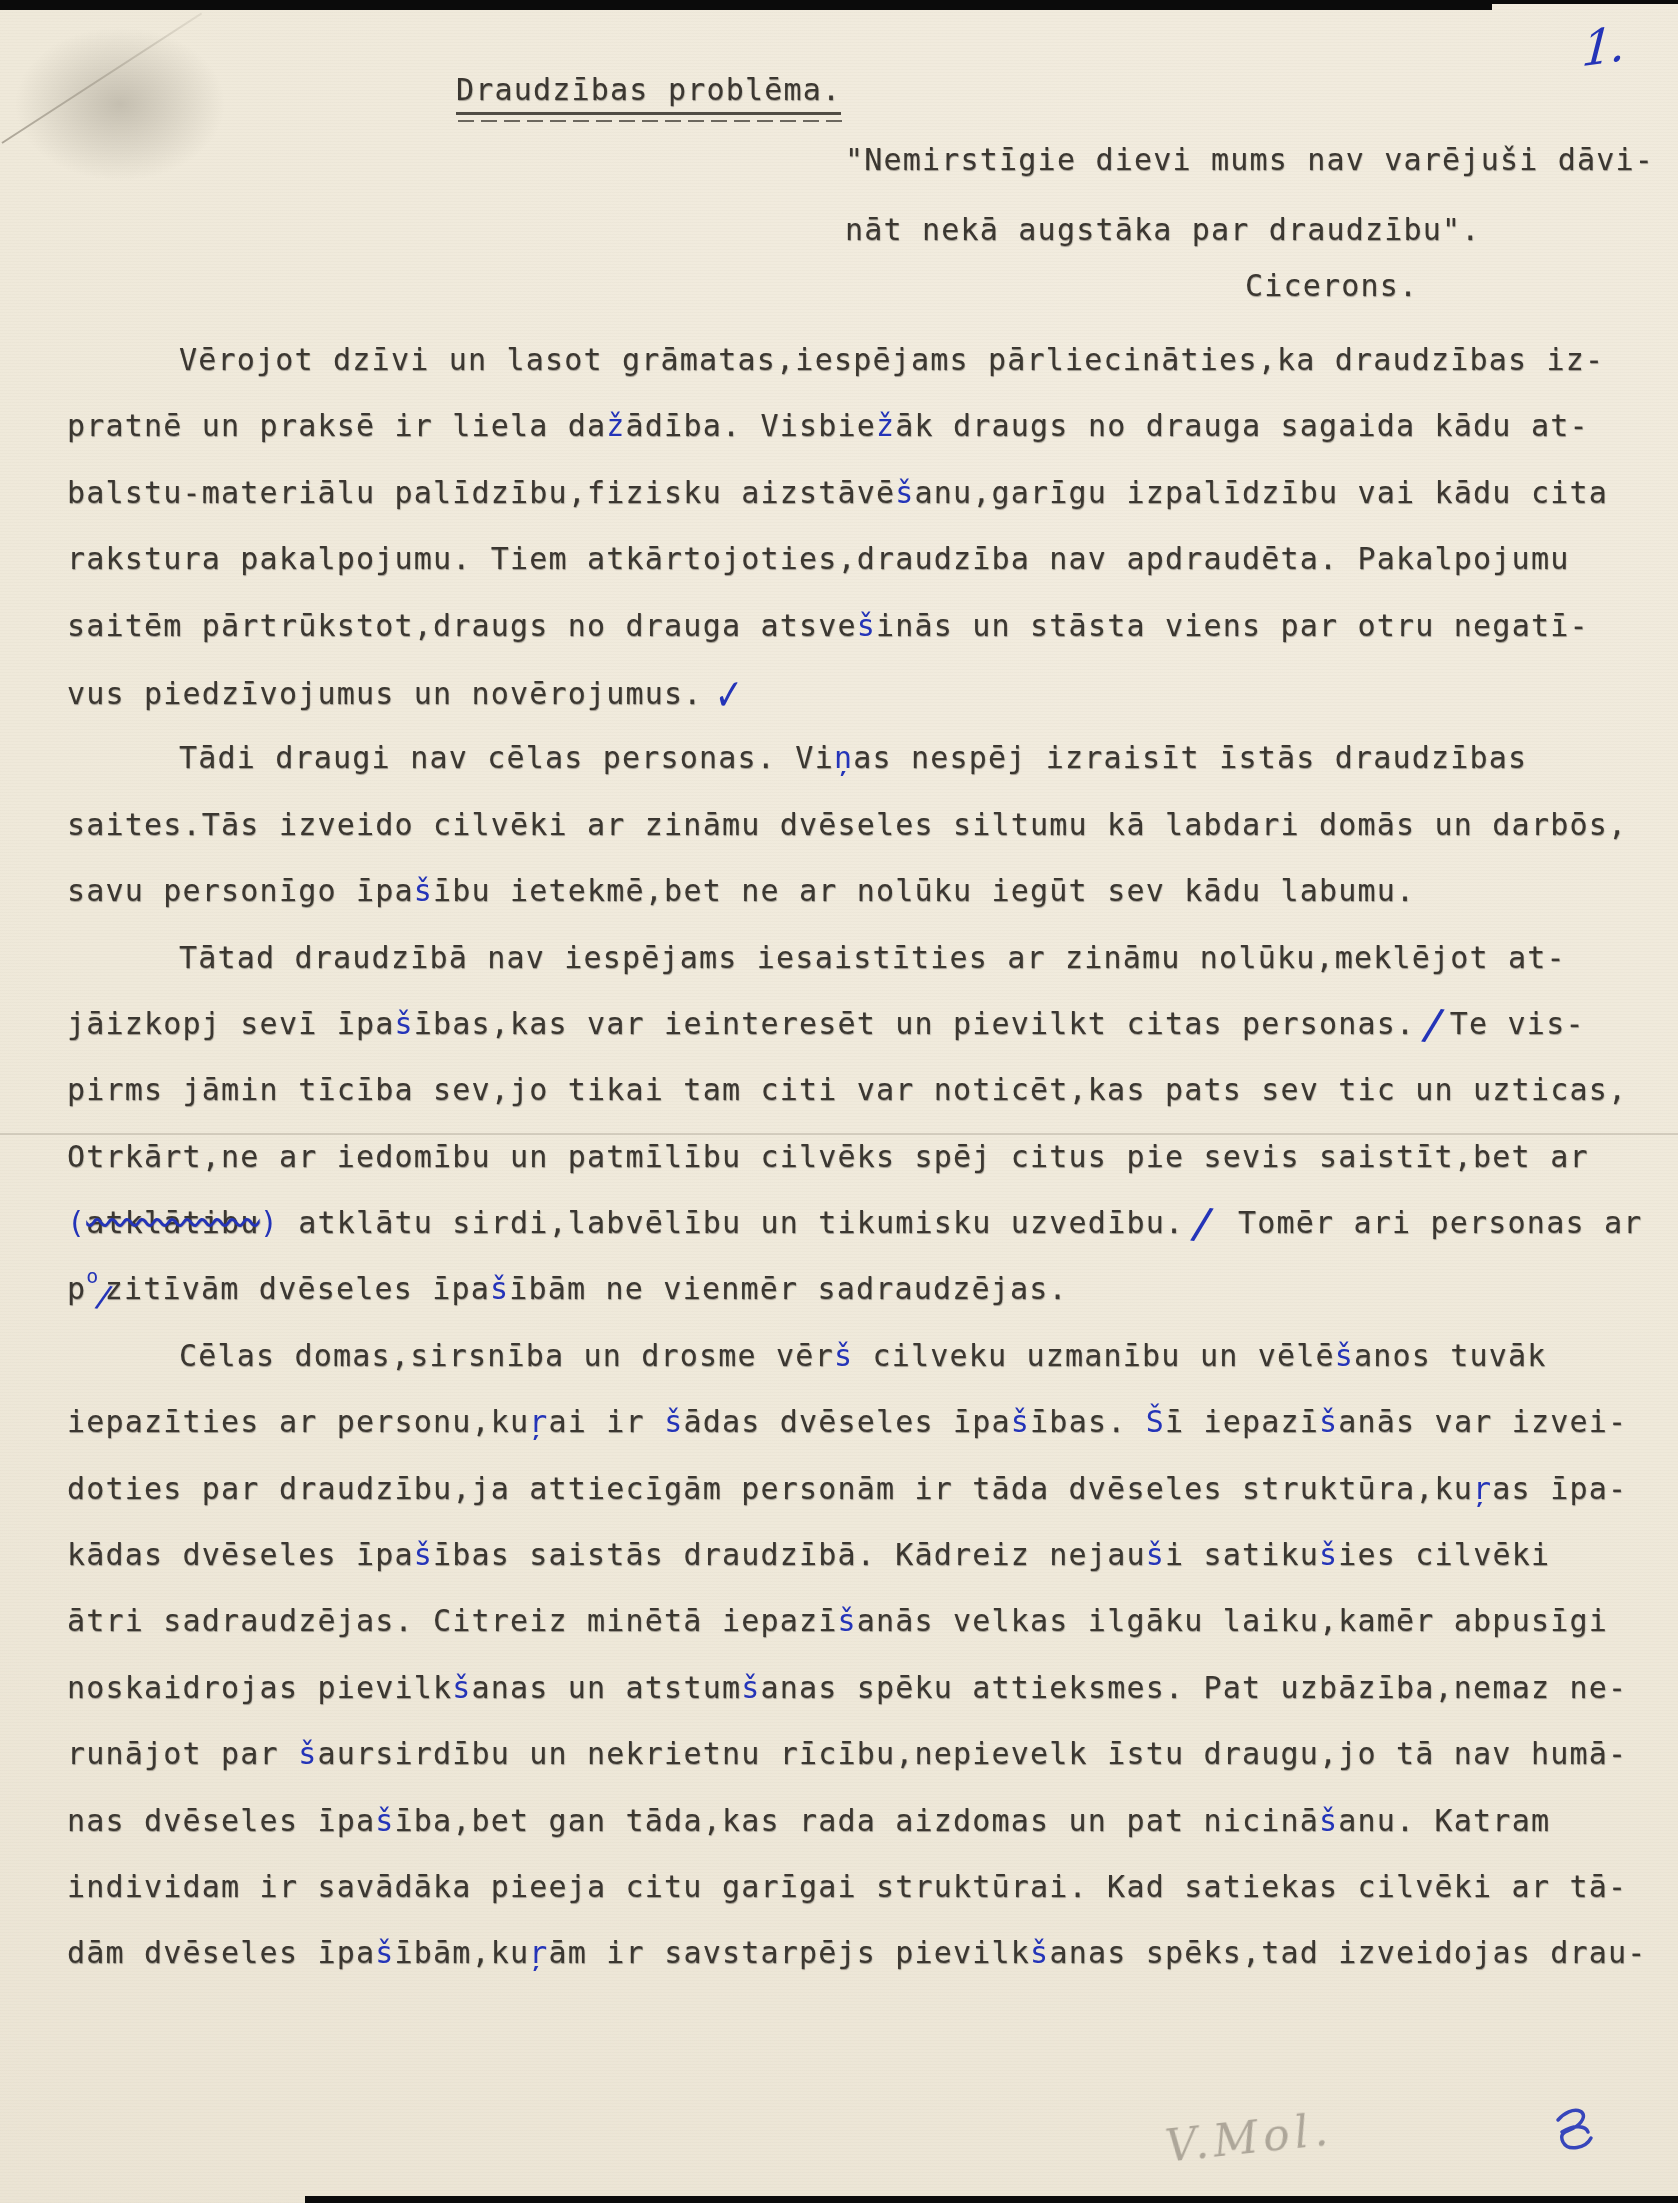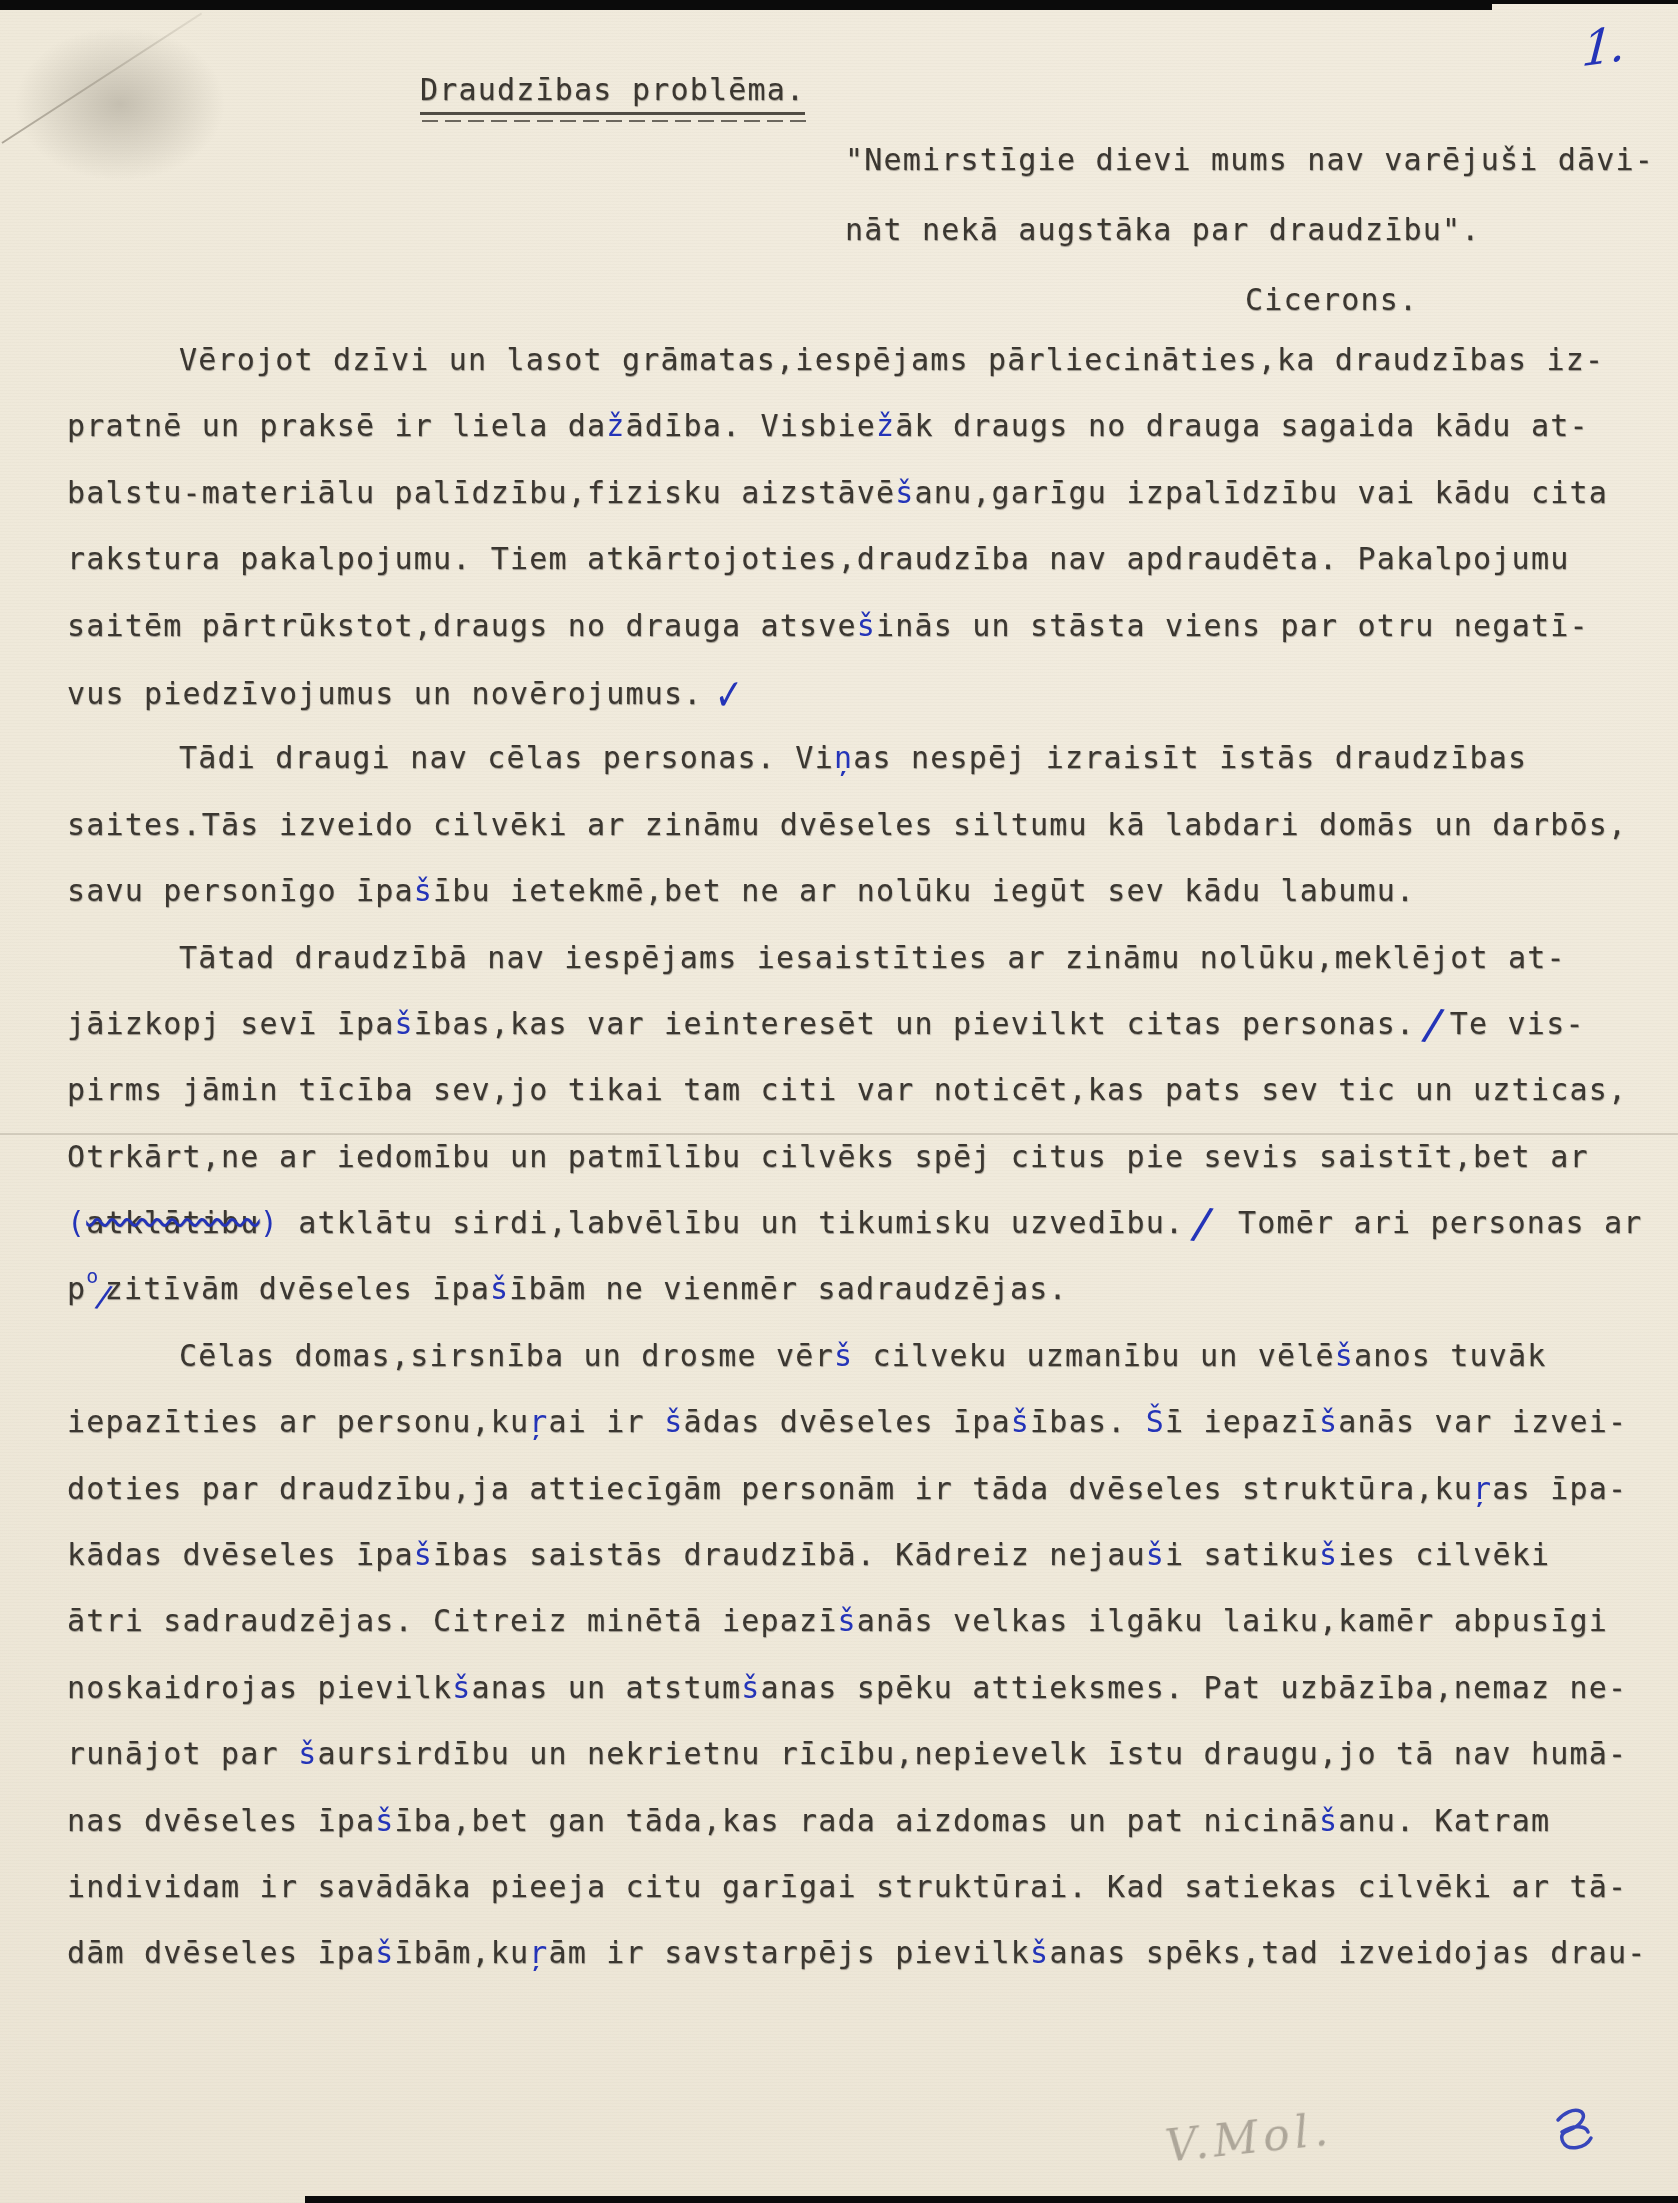--- a/index.html
+++ b/index.html
@@ -26,28 +26,28 @@
   .crease-diagonal{position:absolute;left:2px;top:142px;width:238px;height:2px;
     background:linear-gradient(90deg, rgba(118,110,96,.55), rgba(118,110,96,.12));
     transform-origin:left center;transform:rotate(-33deg);}
   .crease-horizontal{position:absolute;left:0;top:1133px;width:100%;height:2px;background:rgba(130,122,108,.26);}
   
   .page-number{position:absolute;left:1582px;top:18px;
     font-family:"DejaVu Serif",serif;font-style:italic;font-size:48px;
     color:#2434b8;text-shadow:none;letter-spacing:-2px;
     transform:rotate(-8deg) skewX(-12deg);}
   
-  .title{position:absolute;left:420px;top:72px;white-space:pre;text-align:center;}
+  .title{position:absolute;left:456px;top:72px;white-space:pre;text-align:center;}
   .title-text{display:inline-block;position:relative;border-bottom:3px solid rgba(52,48,41,.85);padding-bottom:5px;}
   .title-text::after{content:"";position:absolute;left:2px;right:-6px;bottom:-10px;height:2px;
     background:repeating-linear-gradient(90deg, rgba(52,48,41,.7) 0 16px, transparent 16px 23px);}
   .quote-line{position:absolute;white-space:pre;}
   .quote1{left:845px;top:142px;}
   .quote2{left:845px;top:212px;}
-  .attribution{position:absolute;left:1245px;top:282px;white-space:pre;}
+  .attribution{position:absolute;left:1245px;top:268px;white-space:pre;}
   
   .body-lines{position:absolute;left:57px;top:340px;width:1616px;}
   .line{height:66.4px;line-height:40px;white-space:pre;margin-left:10px;}
   .indent{padding-left:112px;}
   
   .blue-ch{color:var(--blue);text-shadow:none;}
   .blue{color:var(--blue);text-shadow:none;}
   .slash{color:var(--blue);text-shadow:none;display:inline-block;font-size:42px;line-height:0;
     transform:translateY(5px) rotate(6deg);margin:0 2px 0 6px;}
   .mark{color:var(--blue);text-shadow:none;font-family:"DejaVu Sans",sans-serif;font-size:34px;

